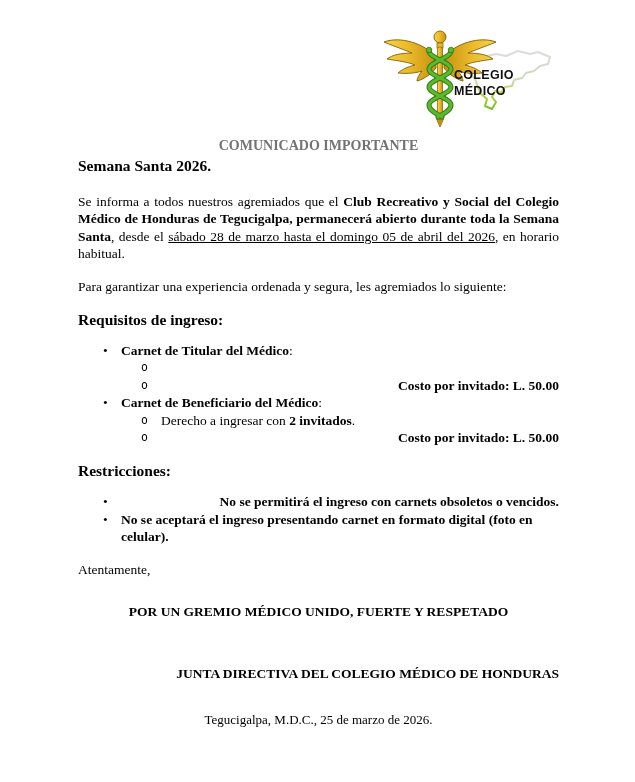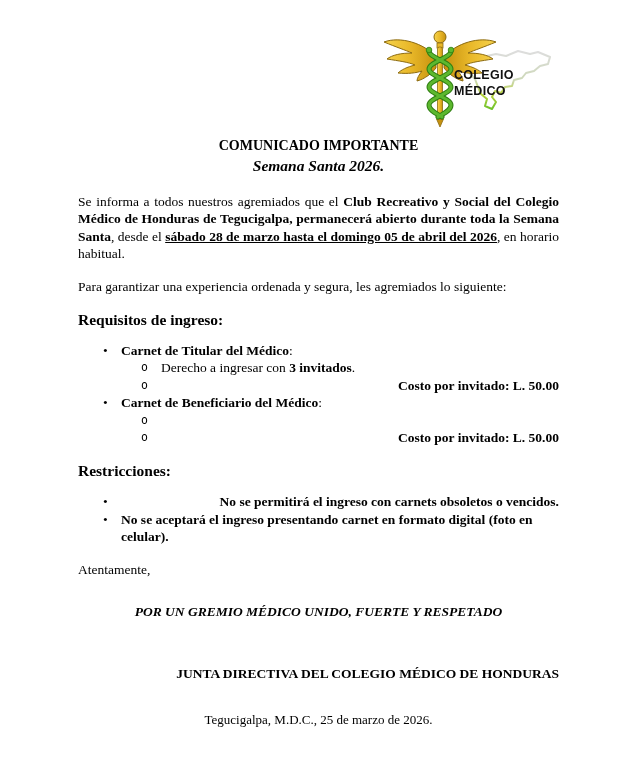--- a/index.html
+++ b/index.html
@@ -5,37 +5,37 @@
   * { margin:0; padding:0; box-sizing:border-box; }
   html, body { background:#ffffff; }
   body {
     width:635px; height:782px; overflow:hidden;
     font-family:"Liberation Serif", serif;
     font-size:13.5px; line-height:17.4px; color:#000;
   }
   .content { padding:0 76px 0 78px; }
   .logo-row { display:flex; justify-content:flex-end; margin-top:27px; }
   .logo-text { font-family:"Liberation Sans", sans-serif; font-weight:bold; font-size:12.5px; fill:#111; letter-spacing:0.3px; }
-  .doc-title { text-align:center; margin-top:11px; font-weight:bold; font-size:14px; line-height:15px; color:#000000; }
-  .doc-subtitle { text-align:center; font-weight:bold; font-style:italic; font-size:15.5px; line-height:19px; margin-top:3px; }
+  .doc-title { text-align:center; margin-top:11px; font-weight:bold; font-size:14px; line-height:15px; color:#737373; }
+  .doc-subtitle { font-weight:bold; font-size:15.5px; line-height:19px; margin-top:3px; }
   .para { text-align:justify; margin-top:15px; }
   .p-first { margin-top:18px; }
   .section-heading { font-weight:bold; font-size:15.5px; line-height:18px; margin-top:16px; }
   .list { margin-top:13px; }
   .li { display:flex; }
   .l1 { padding-left:25px; }
   .l1 > .mk { width:18px; flex:none; }
   .l2 { padding-left:63px; }
   .l2 > .mk { width:20px; flex:none; font-family:"DejaVu Sans Mono", monospace; font-size:11.5px; }
   .tx { flex:1; }
   .b { font-weight:bold;text-align:right; }
-  .bu { font-weight:bold; text-decoration:underline; }
+  .bu { font-weight:normal; text-decoration:underline; }
   .note { display:block; font-weight:normal; }
   .center { text-align:center; }
-  .slogan { font-weight:bold; margin-top:25px;font-style:italic; }
+  .slogan { font-weight:bold; margin-top:25px; }
   .signature { font-weight:bold; margin-top:44px;text-align:right; }
   .dateline { margin-top:29px; font-size:13px; }
 </style>
 </head>
 <body>
 
 <div class="content">
 
   <div class="logo-row">
     <svg width="180" height="100" viewBox="0 0 178 100">
@@ -96,32 +96,32 @@
 
   <div class="section-heading">Requisitos de ingreso:</div>
 
   <div class="list">
     <div class="li l1">
       <span class="mk">•</span>
       <span class="tx"><span class="b">Carnet de Titular del Médico</span><span>:</span></span>
     </div>
     <div class="li l2">
       <span class="mk">o</span>
-      <span class="tx"><span>Derecho a ingresar con </span><span class="b">3 invitados</span><span>.</span></span>
     </div>
     <div class="li l2">
       <span class="mk">o</span>
       <span class="tx b">Costo por invitado: L. 50.00</span>
     </div>
     <div class="li l1">
       <span class="mk">•</span>
       <span class="tx"><span class="b">Carnet de Beneficiario del Médico</span><span>:</span></span>
     </div>
     <div class="li l2">
       <span class="mk">o</span>
+      <span class="tx"><span>Derecho a ingresar con </span><span class="b">2 invitados</span><span>.</span></span>
     </div>
     <div class="li l2">
       <span class="mk">o</span>
       <span class="tx b">Costo por invitado: L. 50.00</span>
     </div>
   </div>
 
   <div class="section-heading">Restricciones:</div>
 
   <div class="list">

